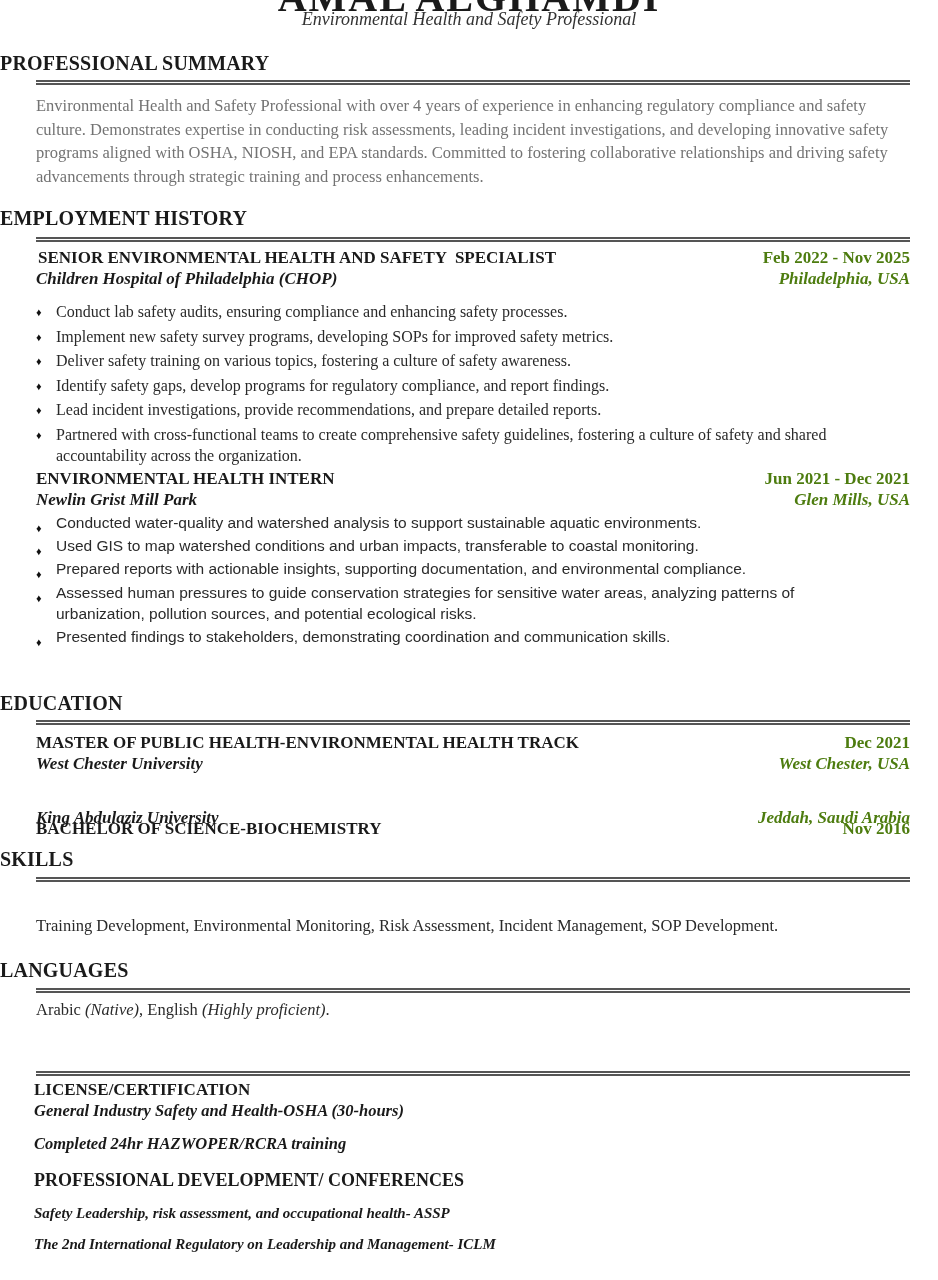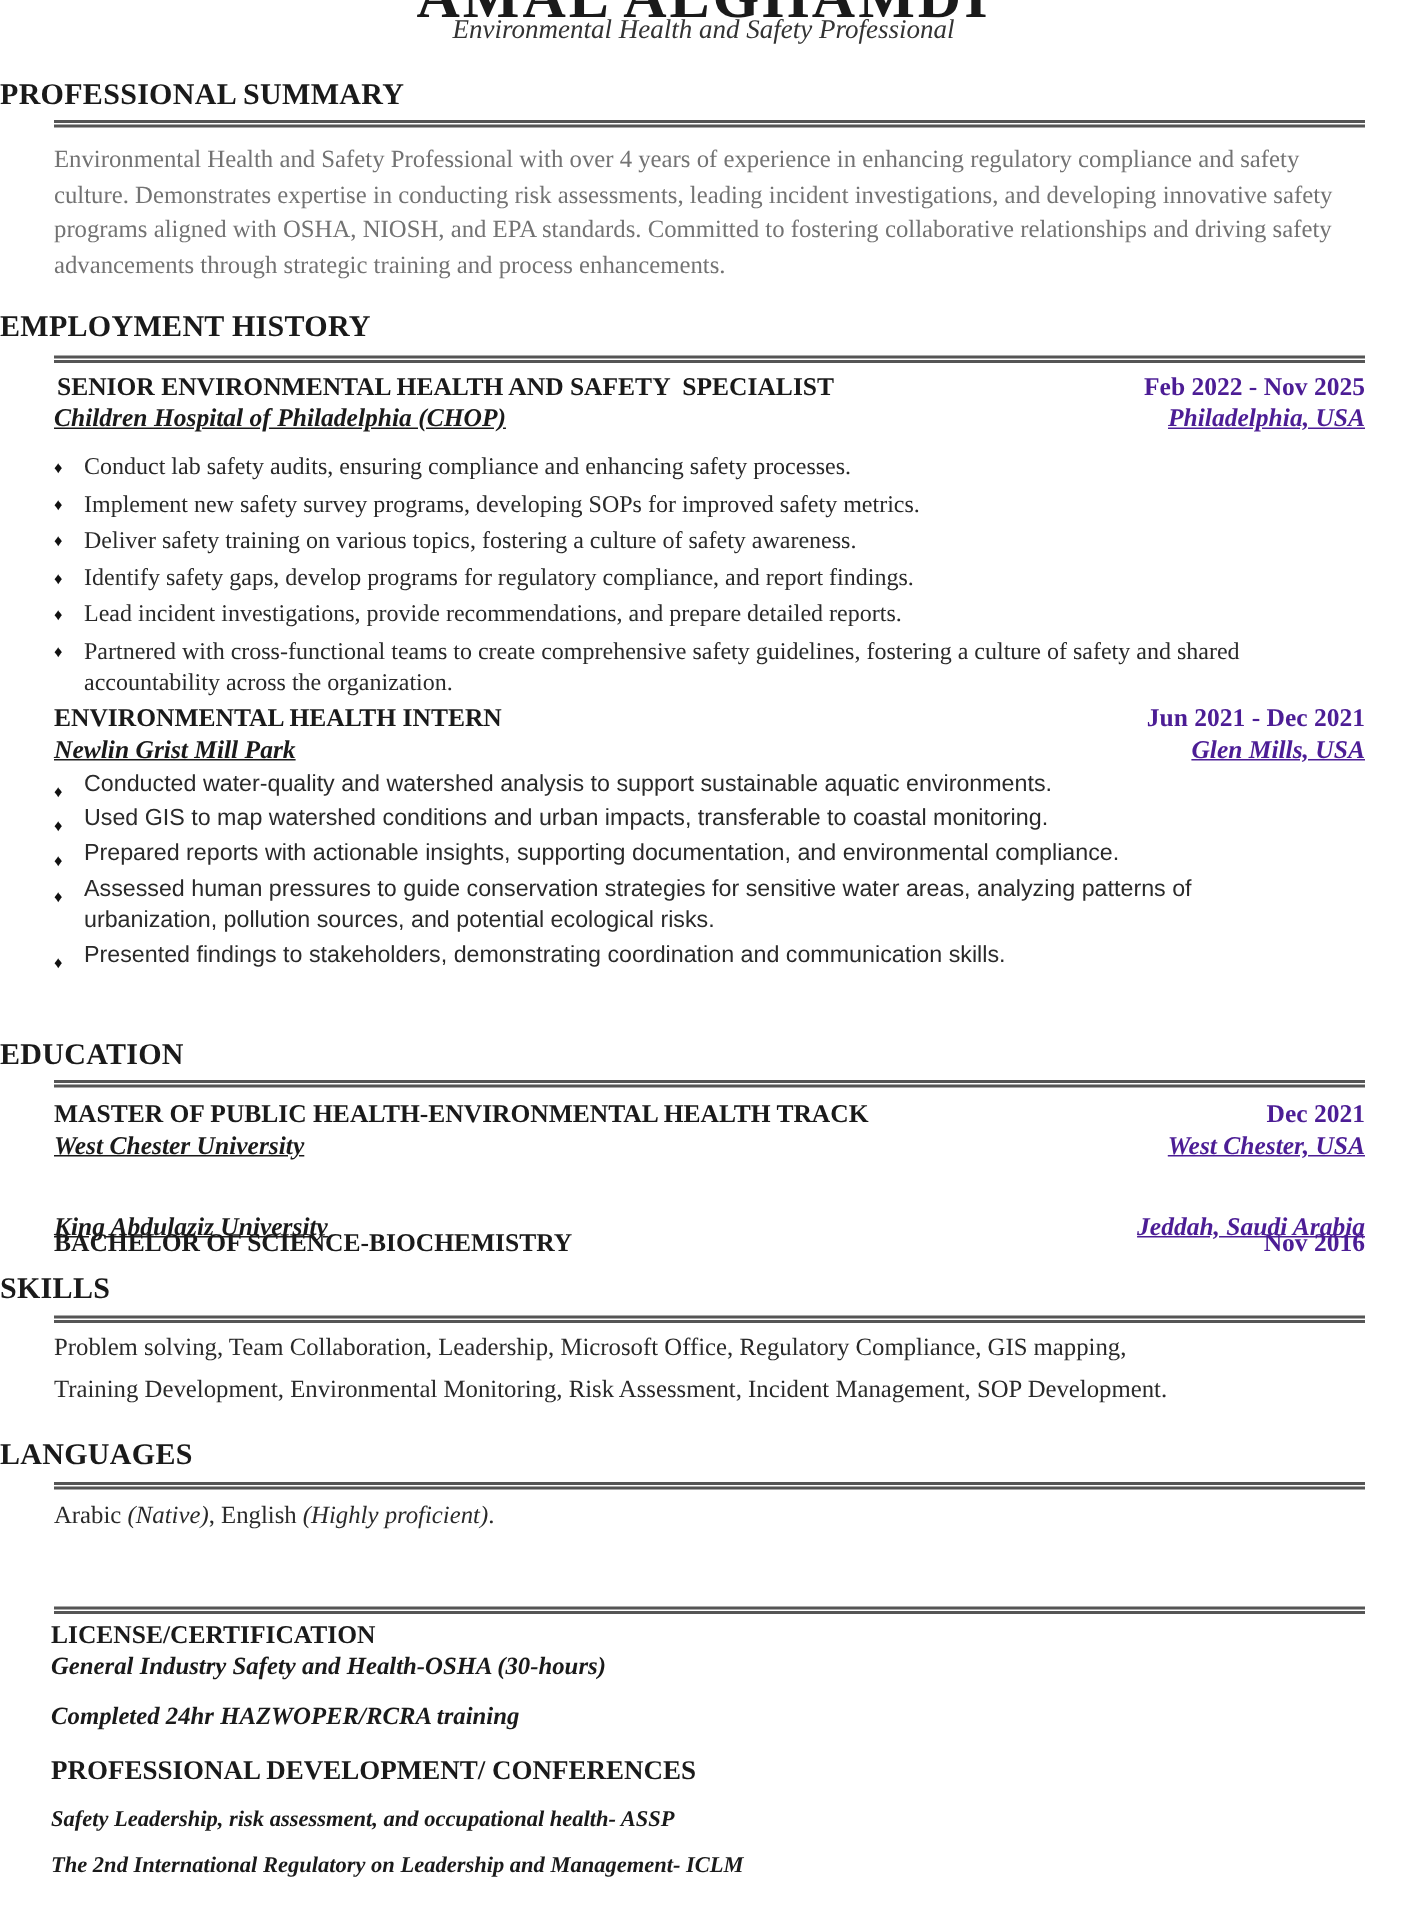--- a/index.html
+++ b/index.html
@@ -29,22 +29,22 @@
   }
   .para {
     position: absolute; left: 36px; width: 878px;
     font-size: 16.5px; line-height: 23.5px; color: #737373;
   }
   .row {
     position: absolute; left: 36px; width: 874px; display: flex; justify-content: space-between;
     font-size: 17px; line-height: 21px;
   }
   .row .l { font-weight: bold; color: #1a1a1a; }
-  .row .r { font-weight: bold; color: #4c1d95; }
-  .row.it .l, .row.it .r { font-style: italic; text-decoration: underline; }
+  .row .r { font-weight: bold; color: #4d7c0f; }
+  .row.it .l, .row.it .r { font-style: italic; }
   .bullets {
     position: absolute; left: 36px; width: 874px; margin: 0; padding: 0; list-style: none;
   }
   .bullets li {
     position: relative; padding-left: 20px; font-size: 16px; line-height: 21px; color: #2a2a2a;
     margin-bottom: 3.6px;
   }
   .bullets li .dot {
     position: absolute; left: 0; top: 1px; font-size: 11px; color: #111;
   }
@@ -119,21 +119,20 @@
     <span class="l">BACHELOR OF SCIENCE-BIOCHEMISTRY</span>
     <span class="r">Nov 2016</span>
   </div>
   <div class="row it" style="top:807px;">
     <span class="l">King Abdulaziz University</span>
     <span class="r">Jeddah, Saudi Arabia</span>
   </div>
 
   <div class="section-title" style="top:848px;">SKILLS</div>
   <div class="rule" style="top:877px;"></div>
-  <div class="line-text" style="top:888px;">Problem solving, Team Collaboration, Leadership, Microsoft Office, Regulatory Compliance, GIS mapping,</div>
   <div class="line-text" style="top:916px;">Training Development, Environmental Monitoring, Risk Assessment, Incident Management, SOP Development.</div>
 
   <div class="section-title" style="top:959px;">LANGUAGES</div>
   <div class="rule" style="top:988px;"></div>
   <div class="line-text" style="top:1000px;">
     <span>Arabic</span>
     <i>(Native)</i><span style="white-space:pre;">, </span><span>English</span>
     <i>(Highly proficient)</i><span>.</span>
   </div>
 

